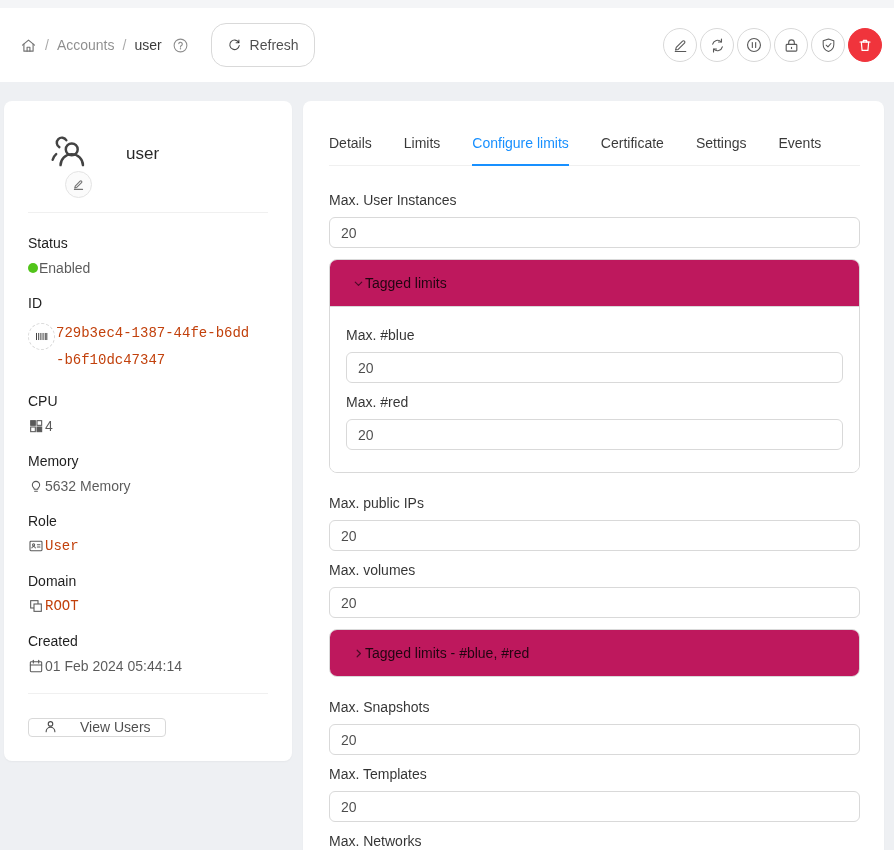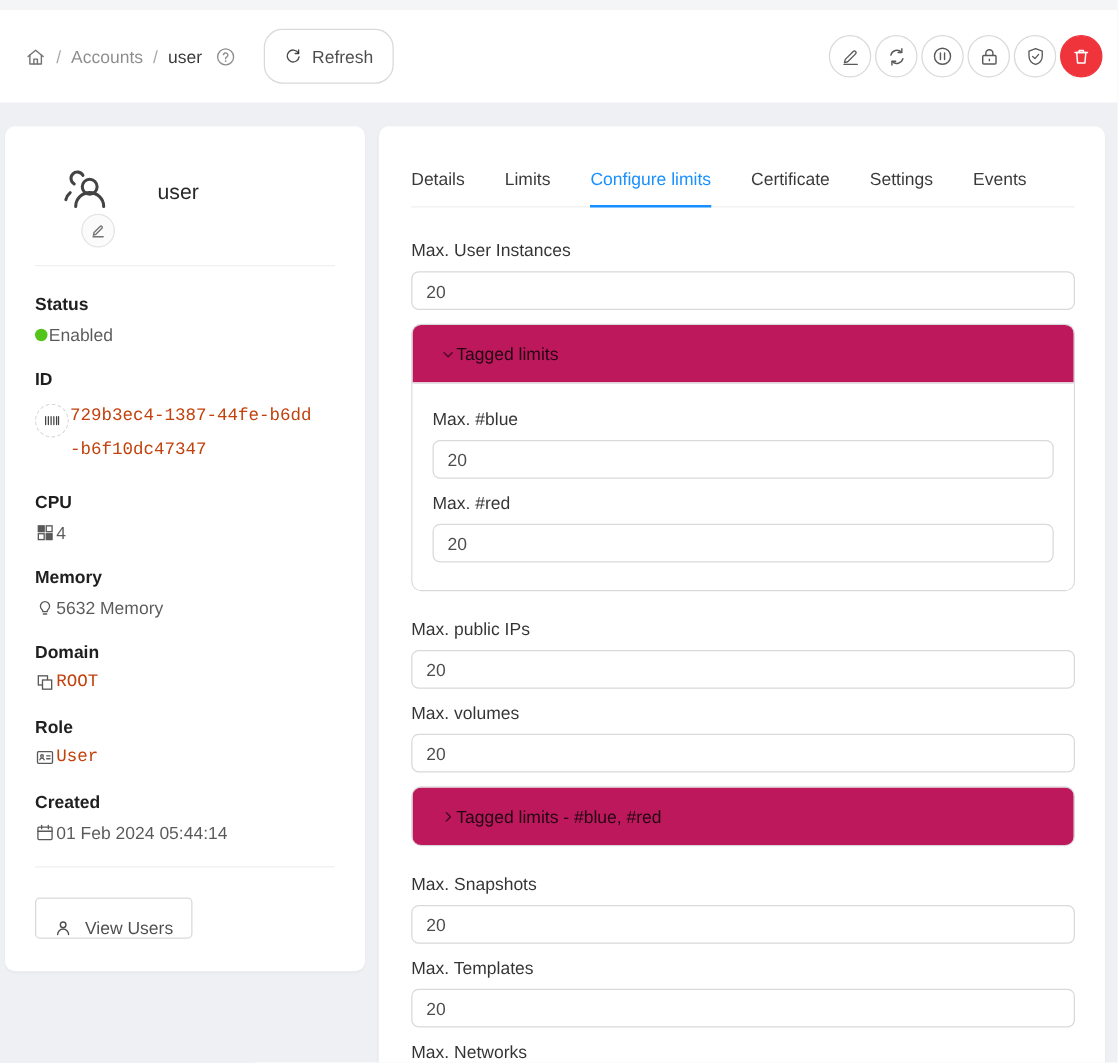--- a/index.html
+++ b/index.html
@@ -52,38 +52,38 @@
   .team-glyph { color: #434343; }
   .edit-circle {
     width: 27px; height: 27px; border-radius: 50%;
     border: 1px solid #e4e4e4; background: #fbfbfb; color: #737373;
     display: inline-flex; align-items: center; justify-content: center;
     margin-top: -2px; margin-left: 16px; cursor: pointer;
   }
   .profile-name { font-size: 17px; color: rgba(0,0,0,0.85); margin: 13px 0 0 32px; }
   .divider { border: 0; border-top: 1px solid #f0f0f0; margin: 14px 0 22px 0; }
   .info-section { margin-bottom: 19px; }
-  .info-label { font-weight: 700; font-size: 14px; color: #1f1f1f; margin-bottom: 9px; }
+  .info-label { font-weight: 400; font-size: 14px; color: #1f1f1f; margin-bottom: 9px; }
   .info-value { display: flex; align-items: center; gap: 1px; color: rgba(0,0,0,0.65); }
   .info-value.top { align-items: flex-start; }
   .dot { width: 10px; height: 10px; border-radius: 50%; background: #52c41a; flex: none; }
   .sb-icon { color: #595959; flex: none; }
   .dashed-circle {
     width: 27px; height: 27px; border-radius: 50%;
     border: 1px dashed #d9d9d9; color: #434343;
     display: inline-flex; align-items: center; justify-content: center;
     flex: none; margin-top: 3px;
   }
   a.link { color: #c2410c; text-decoration: none; cursor: pointer; font-family: Liberation Mono, monospace; }
   .id-link { display: inline-block; width: 200px; word-break: break-all; line-height: 27px; }
   .bottom-divider { margin: 18px 0 24px 0; }
   .view-users-btn {
-    height: 33px; padding: 0 14px; border: 1px solid #d9d9d9; border-radius: 4px;
+    height: 19px; padding: 0 14px; border: 1px solid #d9d9d9; border-radius: 4px;
     background: #fff; color: rgba(0,0,0,0.7); font-size: 14px;
-    display: inline-flex; align-items: flex-end; gap: 10px; cursor: pointer;
+    display: inline-flex; align-items: flex-start; gap: 22px; cursor: pointer;
   }
   
   .tabs { display: flex; gap: 32px; border-bottom: 1px solid #f0f0f0; padding-top: 4px; }
   .tab {
     padding: 12px 0 13px 0; color: rgba(0,0,0,0.78); cursor: pointer;
     border-bottom: 2px solid transparent; margin-bottom: -1px; white-space: nowrap;
   }
   .tab.active { color: #1890ff; border-bottom-color: #1890ff; }
   
   .form { margin-top: 26px; }
@@ -272,45 +272,45 @@
           <svg width="16" height="16" viewBox="0 0 24 24" fill="none" stroke="currentColor" stroke-width="1.6" stroke-linecap="round">
             <path d="M8.2 14.5a5.5 5.5 0 1 1 7.6 0c-.8.8-1.3 1.4-1.3 2.5h-5c0-1.1-.5-1.7-1.3-2.5z"></path>
             <line x1="10" y1="19.8" x2="14" y2="19.8"></line>
           </svg>
         </span>
         <span>5632 Memory</span>
       </div>
     </div>
 
     <div class="info-section">
-      <div class="info-label">Domain</div>
-      <div class="info-value">
-        <span class="icon sb-icon">
-          <svg width="16" height="16" viewBox="0 0 24 24" fill="none" stroke="currentColor" stroke-width="1.6">
-            <rect x="4" y="4" width="11" height="11"></rect>
-            <rect x="9" y="9" width="11" height="11" fill="#ffffff"></rect>
-          </svg>
-        </span>
-        <a class="link">ROOT</a>
-      </div>
-    </div>
-
-    <div class="info-section">
       <div class="info-label">Role</div>
       <div class="info-value">
         <span class="icon sb-icon">
           <svg width="16" height="16" viewBox="0 0 24 24" fill="none" stroke="currentColor" stroke-width="1.6" stroke-linecap="round">
             <rect x="3" y="5" width="18" height="14" rx="1.3"></rect>
             <circle cx="8.4" cy="10.3" r="1.6"></circle>
               <path d="M5.8 14.8c.4-1.2 1.4-2 2.6-2s2.2.8 2.6 2"></path>
             <line x1="14" y1="10" x2="18" y2="10"></line>
               <line x1="14" y1="13.5" x2="18" y2="13.5"></line>
           </svg>
         </span>
         <a class="link">User</a>
+      </div>
+    </div>
+
+    <div class="info-section">
+      <div class="info-label">Domain</div>
+      <div class="info-value">
+        <span class="icon sb-icon">
+          <svg width="16" height="16" viewBox="0 0 24 24" fill="none" stroke="currentColor" stroke-width="1.6">
+            <rect x="4" y="4" width="11" height="11"></rect>
+            <rect x="9" y="9" width="11" height="11" fill="#ffffff"></rect>
+          </svg>
+        </span>
+        <a class="link">ROOT</a>
       </div>
     </div>
 
     <div class="info-section">
       <div class="info-label">Created</div>
       <div class="info-value">
         <span class="icon sb-icon">
           <svg width="16" height="16" viewBox="0 0 24 24" fill="none" stroke="currentColor" stroke-width="1.6" stroke-linecap="round">
             <rect x="3.5" y="5.5" width="17" height="15" rx="1.3"></rect>
             <line x1="8" y1="3.5" x2="8" y2="7.5"></line>

